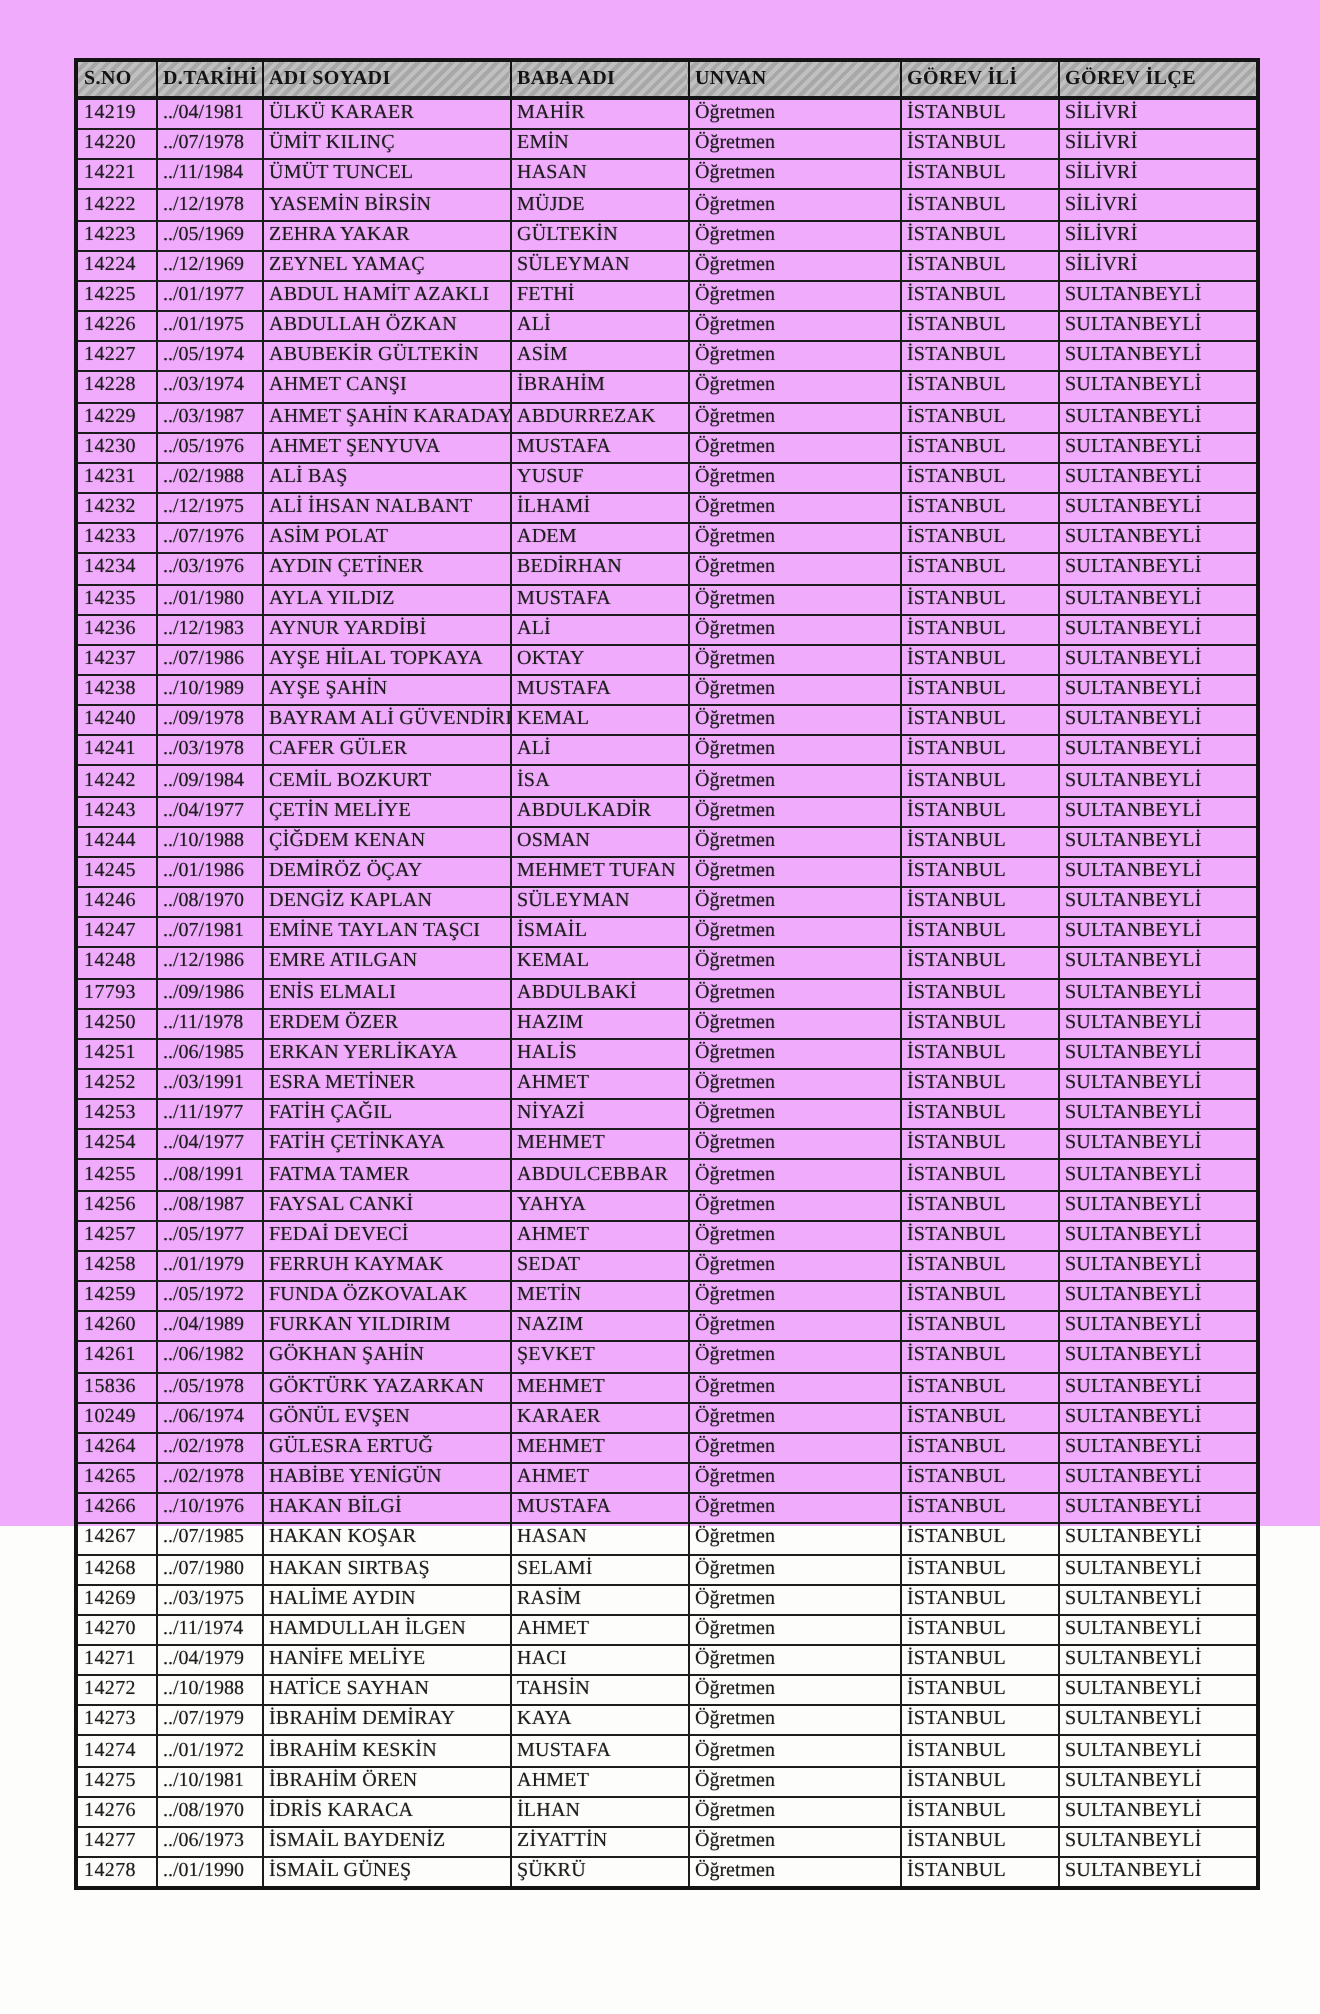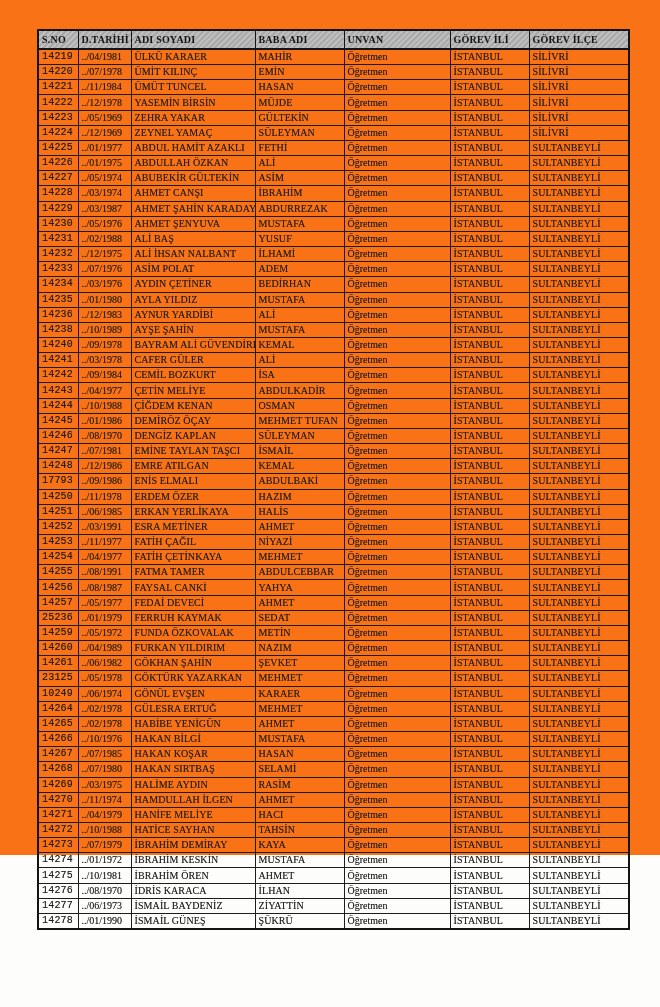--- a/index.html
+++ b/index.html
@@ -7,22 +7,22 @@
     padding: 0;
     width: 660px;
     height: 1007px;
     background: #fdfdfb;
     font-family: "Liberation Serif", serif;
     overflow: hidden;
   }
   .scan-page {
     position: relative;
     width: 660px;
-    height: 855px;
-    background: #f97316;
+    height: 763px;
+    background: #f0abfc;
   }
   table.personnel {
     position: absolute;
     left: 37px;
     top: 29px;
     width: 591px;
     border-collapse: collapse;
     table-layout: fixed;
     border: 2px solid #141414;
   }
@@ -56,21 +56,21 @@
     border: 1px solid #1c1c1c;
     font-size: 10px;
     color: #1d1d1d;
     padding: 0 2px 0 3px;
     height: 14.17px;
     line-height: 1;
     white-space: nowrap;
     overflow: hidden;
     text-shadow: 0 0 0.5px rgba(0,0,0,0.45);
   }
-  td.col-0 { letter-spacing: 0.2px; font-family: Liberation Mono, monospace; }
+  td.col-0 { letter-spacing: 0.2px; }
   td.col-2, td.col-3, td.col-5, td.col-6 { letter-spacing: 0.1px; }
 </style>
 </head>
 <body>
 
 <div class="scan-page">
   <table class="personnel">
     <colgroup>
       <col class="c-sno">
         <col class="c-dtar">
@@ -248,20 +248,29 @@
         <tr>
           <td class="col-0">14236</td>
           <td class="col-1">../12/1983</td>
           <td class="col-2">AYNUR YARDİBİ</td>
           <td class="col-3">ALİ</td>
           <td class="col-4">Öğretmen</td>
           <td class="col-5">İSTANBUL</td>
           <td class="col-6">SULTANBEYLİ</td>
         </tr>
         <tr>
+          <td class="col-0">14237</td>
+          <td class="col-1">../07/1986</td>
+          <td class="col-2">AYŞE HİLAL TOPKAYA</td>
+          <td class="col-3">OKTAY</td>
+          <td class="col-4">Öğretmen</td>
+          <td class="col-5">İSTANBUL</td>
+          <td class="col-6">SULTANBEYLİ</td>
+        </tr>
+        <tr>
           <td class="col-0">14238</td>
           <td class="col-1">../10/1989</td>
           <td class="col-2">AYŞE ŞAHİN</td>
           <td class="col-3">MUSTAFA</td>
           <td class="col-4">Öğretmen</td>
           <td class="col-5">İSTANBUL</td>
           <td class="col-6">SULTANBEYLİ</td>
         </tr>
         <tr>
           <td class="col-0">14240</td>
@@ -419,21 +428,21 @@
         <tr>
           <td class="col-0">14257</td>
           <td class="col-1">../05/1977</td>
           <td class="col-2">FEDAİ DEVECİ</td>
           <td class="col-3">AHMET</td>
           <td class="col-4">Öğretmen</td>
           <td class="col-5">İSTANBUL</td>
           <td class="col-6">SULTANBEYLİ</td>
         </tr>
         <tr>
-          <td class="col-0">25236</td>
+          <td class="col-0">14258</td>
           <td class="col-1">../01/1979</td>
           <td class="col-2">FERRUH KAYMAK</td>
           <td class="col-3">SEDAT</td>
           <td class="col-4">Öğretmen</td>
           <td class="col-5">İSTANBUL</td>
           <td class="col-6">SULTANBEYLİ</td>
         </tr>
         <tr>
           <td class="col-0">14259</td>
           <td class="col-1">../05/1972</td>
@@ -455,21 +464,21 @@
         <tr>
           <td class="col-0">14261</td>
           <td class="col-1">../06/1982</td>
           <td class="col-2">GÖKHAN ŞAHİN</td>
           <td class="col-3">ŞEVKET</td>
           <td class="col-4">Öğretmen</td>
           <td class="col-5">İSTANBUL</td>
           <td class="col-6">SULTANBEYLİ</td>
         </tr>
         <tr>
-          <td class="col-0">23125</td>
+          <td class="col-0">15836</td>
           <td class="col-1">../05/1978</td>
           <td class="col-2">GÖKTÜRK YAZARKAN</td>
           <td class="col-3">MEHMET</td>
           <td class="col-4">Öğretmen</td>
           <td class="col-5">İSTANBUL</td>
           <td class="col-6">SULTANBEYLİ</td>
         </tr>
         <tr>
           <td class="col-0">10249</td>
           <td class="col-1">../06/1974</td>

